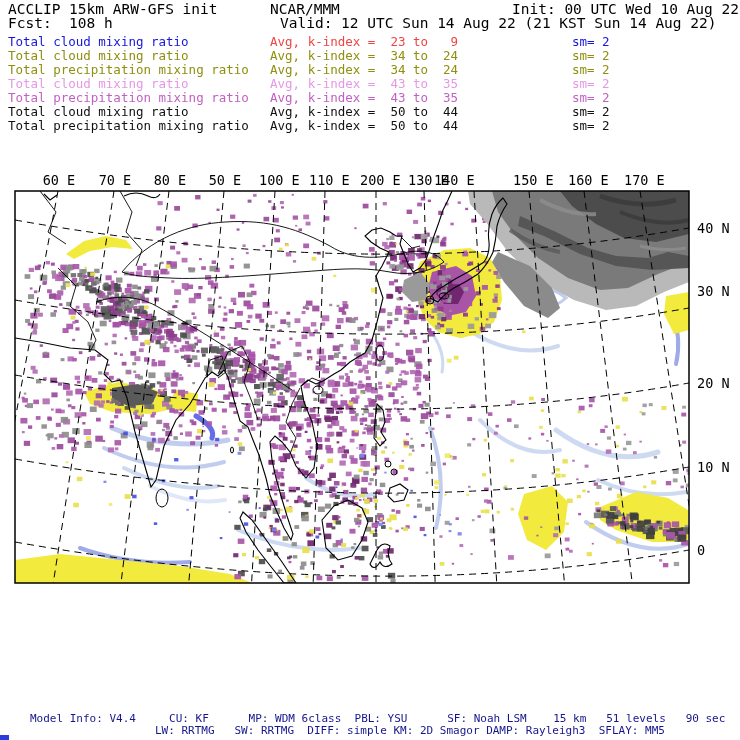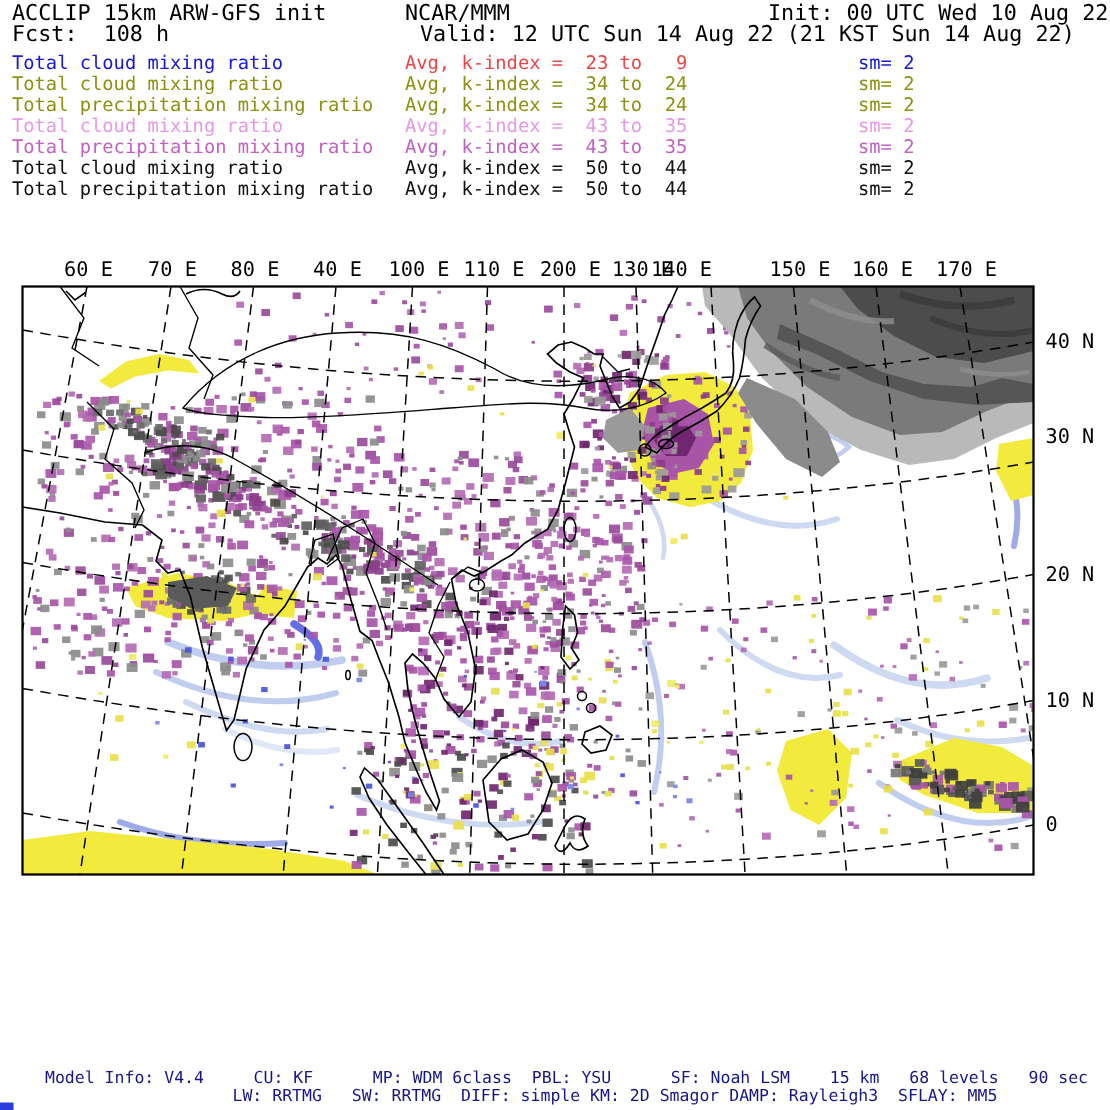--- a/index.html
+++ b/index.html
@@ -2078,35 +2078,35 @@
       <path d="M 15,375 Q 376,439 689,383" fill="none" stroke="#000" stroke-width="1" stroke-dasharray="7 5"></path>
       <path d="M 15,459 Q 376,523 689,467" fill="none" stroke="#000" stroke-width="1" stroke-dasharray="7 5"></path>
       <path d="M 15,542 Q 376,606 689,550" fill="none" stroke="#000" stroke-width="1" stroke-dasharray="7 5"></path>
     </g>
     <rect x="15" y="191" width="674" height="392" fill="none" stroke="#000" stroke-width="1.5"></rect>
   </svg>
 <div id="lonlabels">
     <span class="abs axis" style="left: 42px; top: 172px; width: 34px; text-align: center;">60 E</span>
     <span class="abs axis" style="left: 98px; top: 172px; width: 34px; text-align: center;">70 E</span>
     <span class="abs axis" style="left: 153px; top: 172px; width: 34px; text-align: center;">80 E</span>
-    <span class="abs axis" style="left: 208px; top: 172px; width: 34px; text-align: center;">40 E</span>
+    <span class="abs axis" style="left: 208px; top: 172px; width: 34px; text-align: center;">50 E</span>
     <span class="abs axis" style="left: 259px; top: 172px; width: 34px; text-align: center;">100 E</span>
     <span class="abs axis" style="left: 309px; top: 172px; width: 34px; ">110 E</span>
     <span class="abs axis" style="left: 360px; top: 172px; width: 34px; text-align: center;">200 E</span>
     <span class="abs axis" style="left: 408px; top: 172px; width: 34px; text-align: center;">130 E</span>
     <span class="abs axis" style="left: 434px; top: 172px; width: 34px; text-align: center;">140 E</span>
     <span class="abs axis" style="left: 513px; top: 172px; width: 34px; text-align: center;">150 E</span>
     <span class="abs axis" style="left: 568px; top: 172px; width: 34px; text-align: center;">160 E</span>
     <span class="abs axis" style="left: 624px; top: 172px; width: 34px; text-align: center;">170 E</span>
   </div>
 <div id="latlabels">
     <span class="abs axis" style="left: 697px; top: 220px;">40 N</span>
     <span class="abs axis" style="left: 697px; top: 283px; text-align: right;">30 N</span>
     <span class="abs axis" style="left: 697px; top: 375px;">20 N</span>
     <span class="abs axis" style="left: 697px; top: 459px;">10 N</span>
     <span class="abs axis" style="left: 697px; top: 542px;">0</span>
   </div>
 
 <div>
-  <span class="abs foot" style="left:30px;top:712px">Model Info: V4.4     CU: KF      MP: WDM 6class  PBL: YSU      SF: Noah LSM    15 km   68 levels   90 sec</span>
+  <span class="abs foot" style="left:30px;top:712px">Model Info: V4.4     CU: KF      MP: WDM 6class  PBL: YSU      SF: Noah LSM    15 km   51 levels   90 sec</span>
   <span class="abs foot" style="left:155px;top:724px">LW: RRTMG   SW: RRTMG  DIFF: simple KM: 2D Smagor DAMP: Rayleigh3  SFLAY: MM5</span>
 </div>
 <div class="corner"></div>
 
 </body></html>

